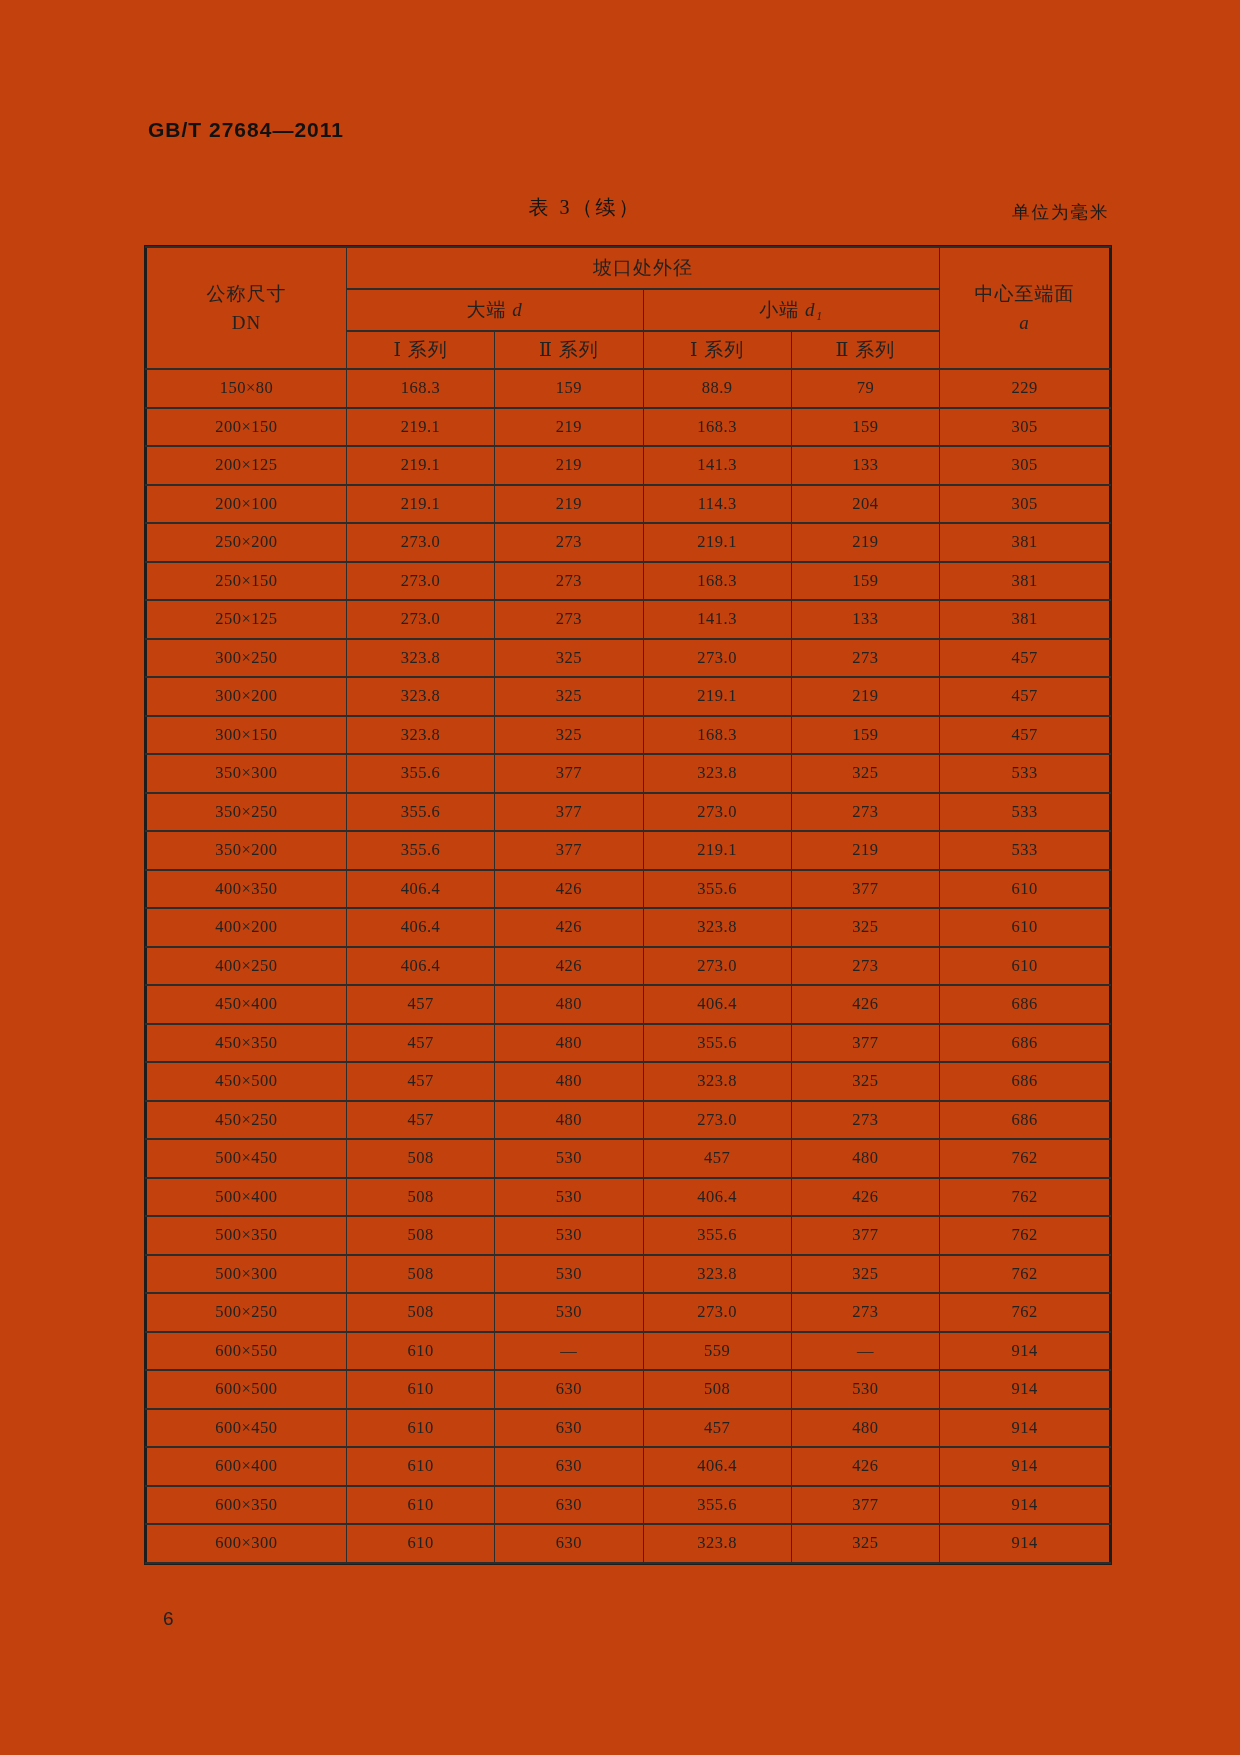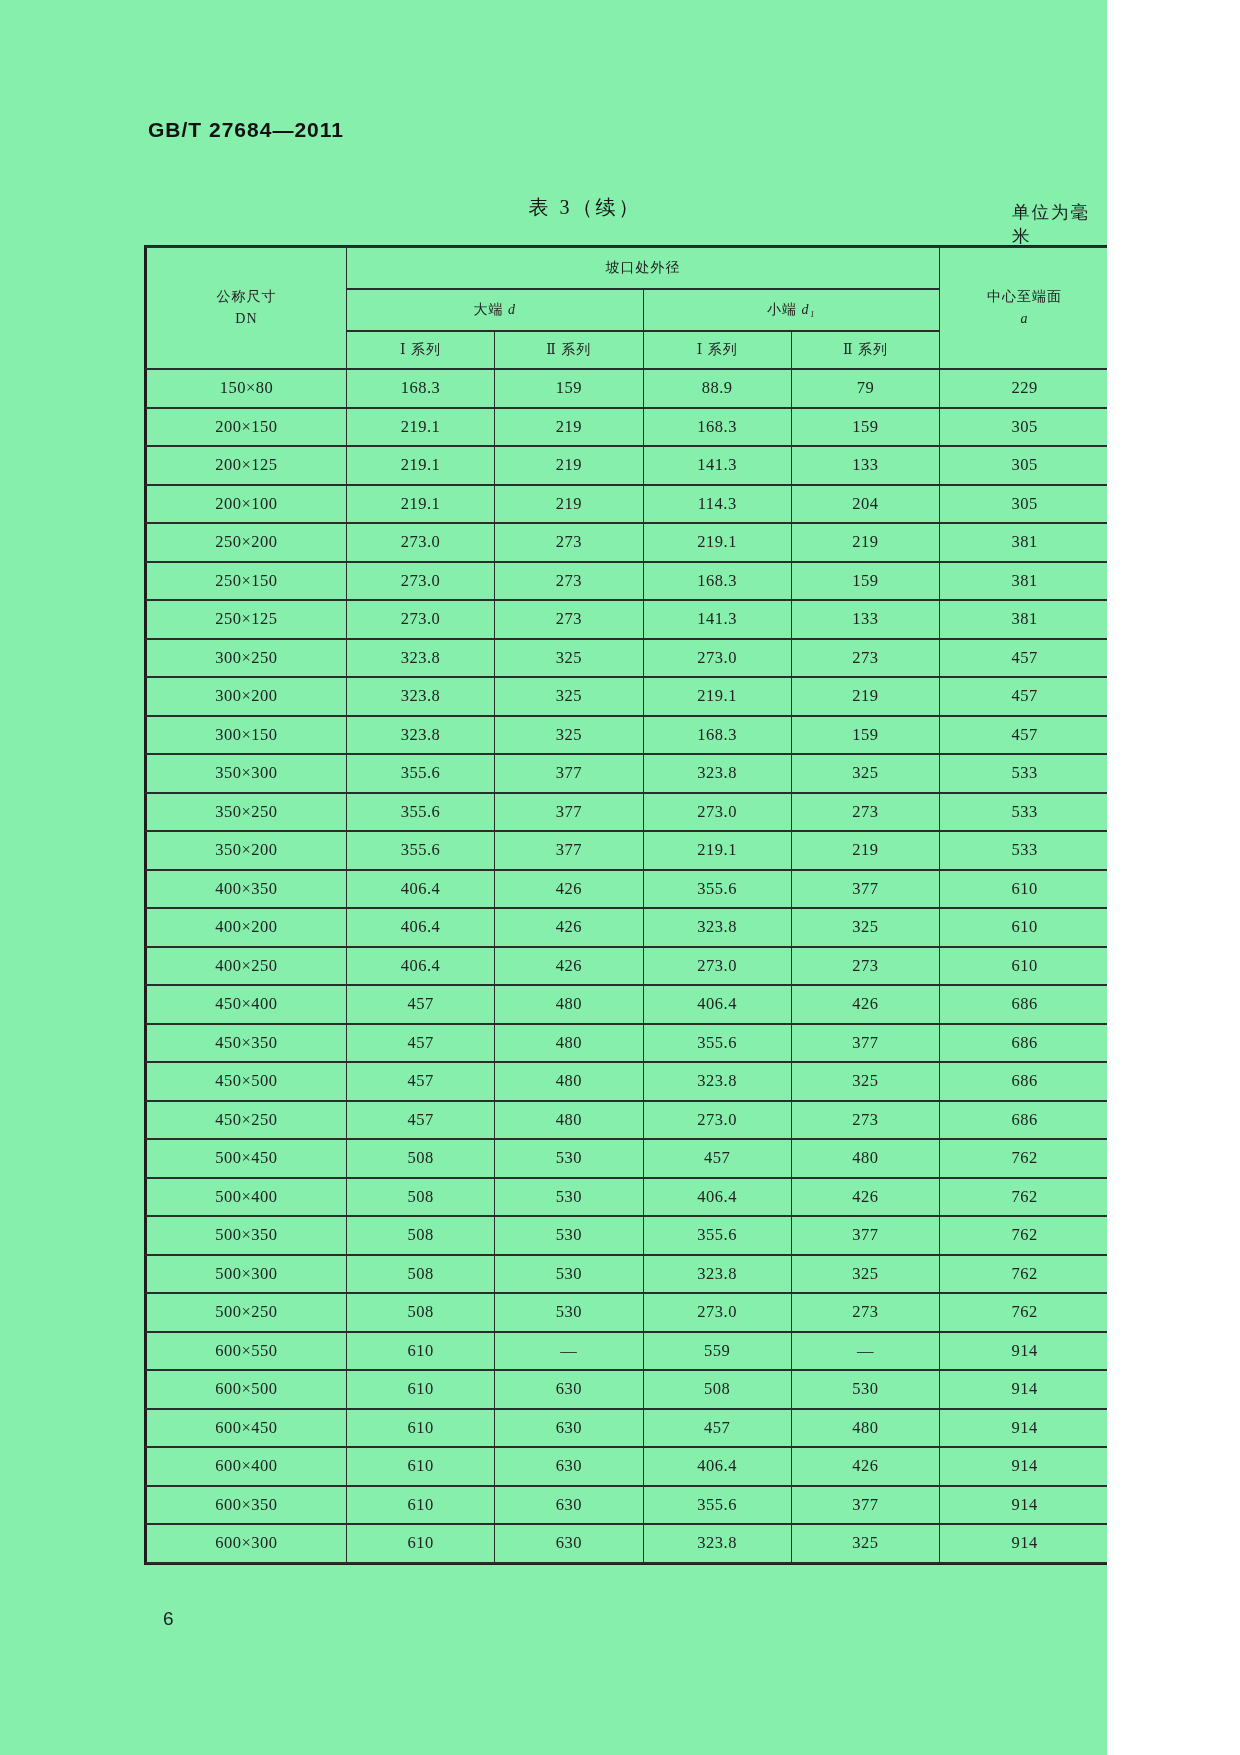--- a/index.html
+++ b/index.html
@@ -1,21 +1,21 @@
 <!DOCTYPE html>
 <html><head>
 <meta charset="utf-8">
 <style>
   * { margin:0; padding:0; box-sizing:border-box; }
   html,body { background:#ffffff; }
   .page {
     position:relative;
-    width:1107px;
+    width:1240px;
     height:1755px;
-    background:#86efac;
+    background:#c2410c;
     font-family:"Liberation Serif","DejaVu Serif",serif;
     color:#1f1f1f;
     overflow:hidden;
   }
   .doc-code {
     position:absolute;
     left:148px; top:118px;
     font-family:"Liberation Sans","DejaVu Sans",sans-serif;
     font-weight:bold;
     font-size:21px;
@@ -51,21 +51,21 @@
   table.std th, table.std td {
     border:1.6px solid #2c2c2c;
     border-top-width:2px;
     border-bottom-width:2px;
     text-align:center;
     vertical-align:middle;
     font-weight:normal;
     color:#222;
   }
   table.std { border:2.6px solid #1c1c1c; outline:1px solid #1c1c1c; }
-  thead th { font-size:14px; letter-spacing:1px; }
+  thead th { font-size:19px; letter-spacing:1px; }
   thead tr.h1 th { height:42px; }
   thead tr.h2 th { height:42px; }
   thead tr.h3 th { height:38px; }
   thead tr.h3 th { border-bottom-width:2.6px;margin-top:40px; }
   tbody td {
     height:38.5px;
     font-size:16.5px;
     letter-spacing:0.5px;
   }
   .two-line div { line-height:1.55; }

